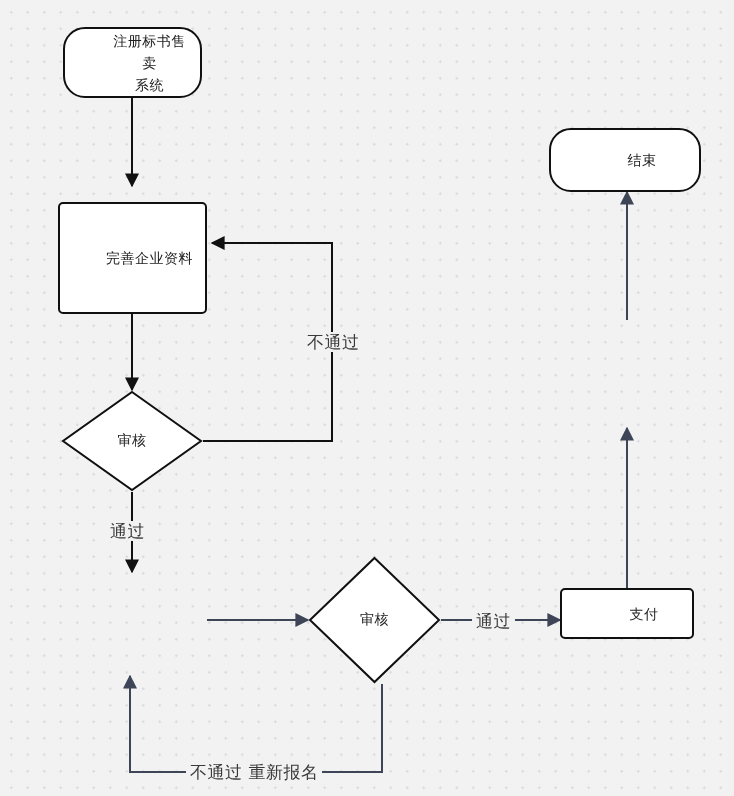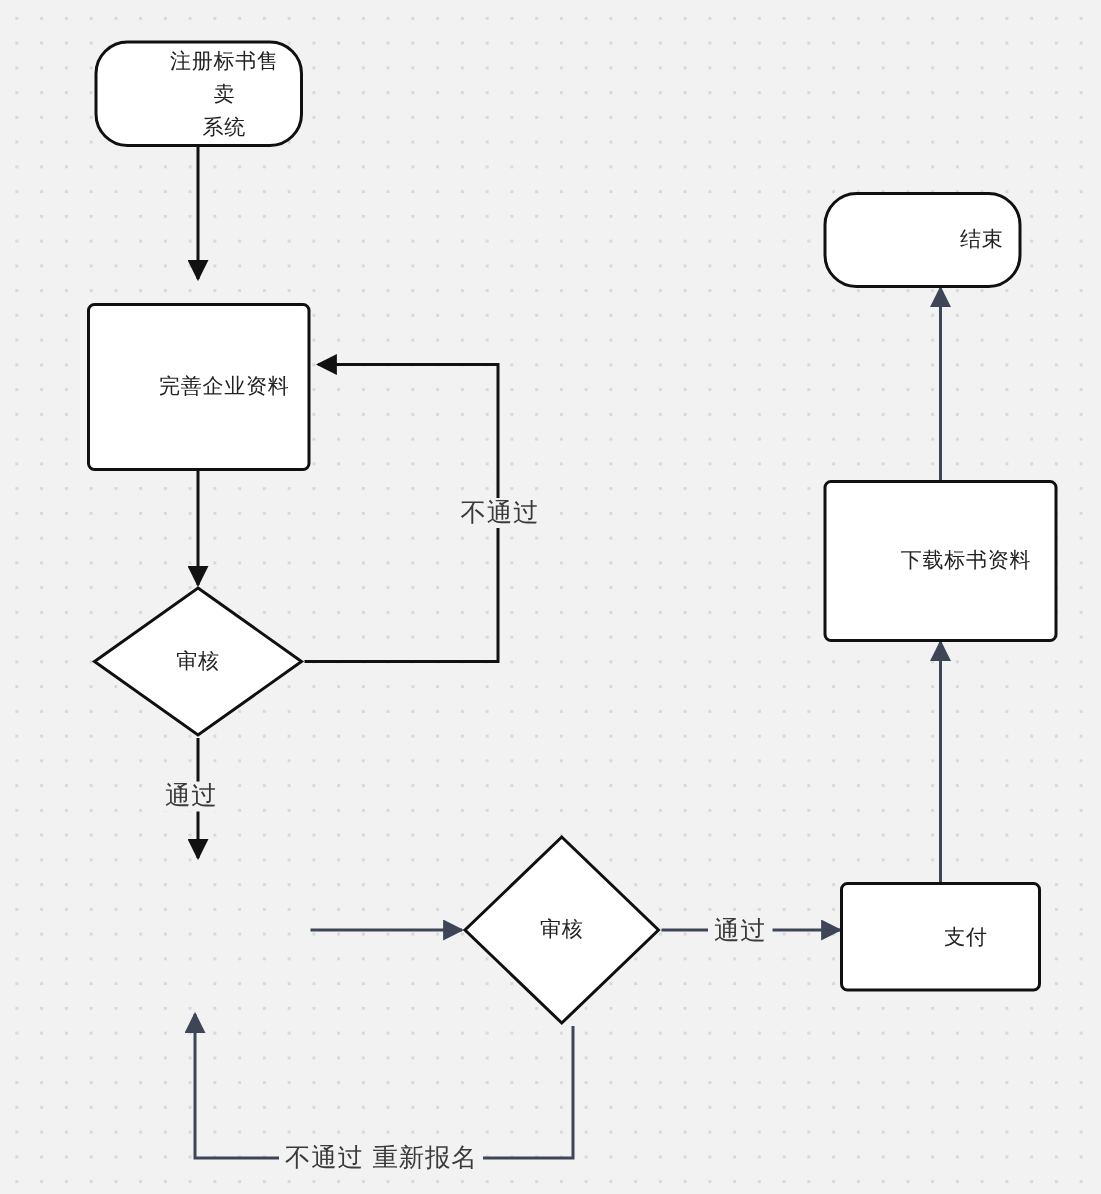--- a/index.html
+++ b/index.html
@@ -137,29 +137,26 @@
   </div>
 
 
   <div class="diamond-wrap" style="left:308px; top:556px; width:133px; height:128px;">
     <svg width="133" height="128" viewBox="0 0 133 128">
       <polygon points="66.5,2 131,64 66.5,126 2,64" fill="#ffffff" stroke="#101010" stroke-width="2"></polygon>
     </svg>
     <div class="diamond-label">审核</div>
   </div>
 
-  <div class="node process" style="left:560px; top:588px; width:134px; height:73px;">
+  <div class="node process" style="left:560px; top:588px; width:134px; height:51px;">
     <span class="node-label">支付</span>
   </div>
 
-  <div class="node process" style="left:549px; top:320px; width:156px; height:108px;">
-    <span class="node-label">下载标书资料</span>
-  </div>
 
-  <div class="node terminator" style="left:549px; top:128px; width:132px; height:64px;justify-content:flex-end;">
+  <div class="node terminator" style="left:549px; top:128px; width:152px; height:64px;">
     <span class="node-label">结束</span>
   </div>
 
   <div class="edge-label" style="left:303px; top:332px;">不通过</div>
 
   <div class="edge-label" style="left:106px; top:521px;">通过</div>
 
   <div class="edge-label" style="left:472px; top:611px;">通过</div>
 
   <div class="edge-label" style="left:186px; top:762px;">不通过 重新报名</div>

